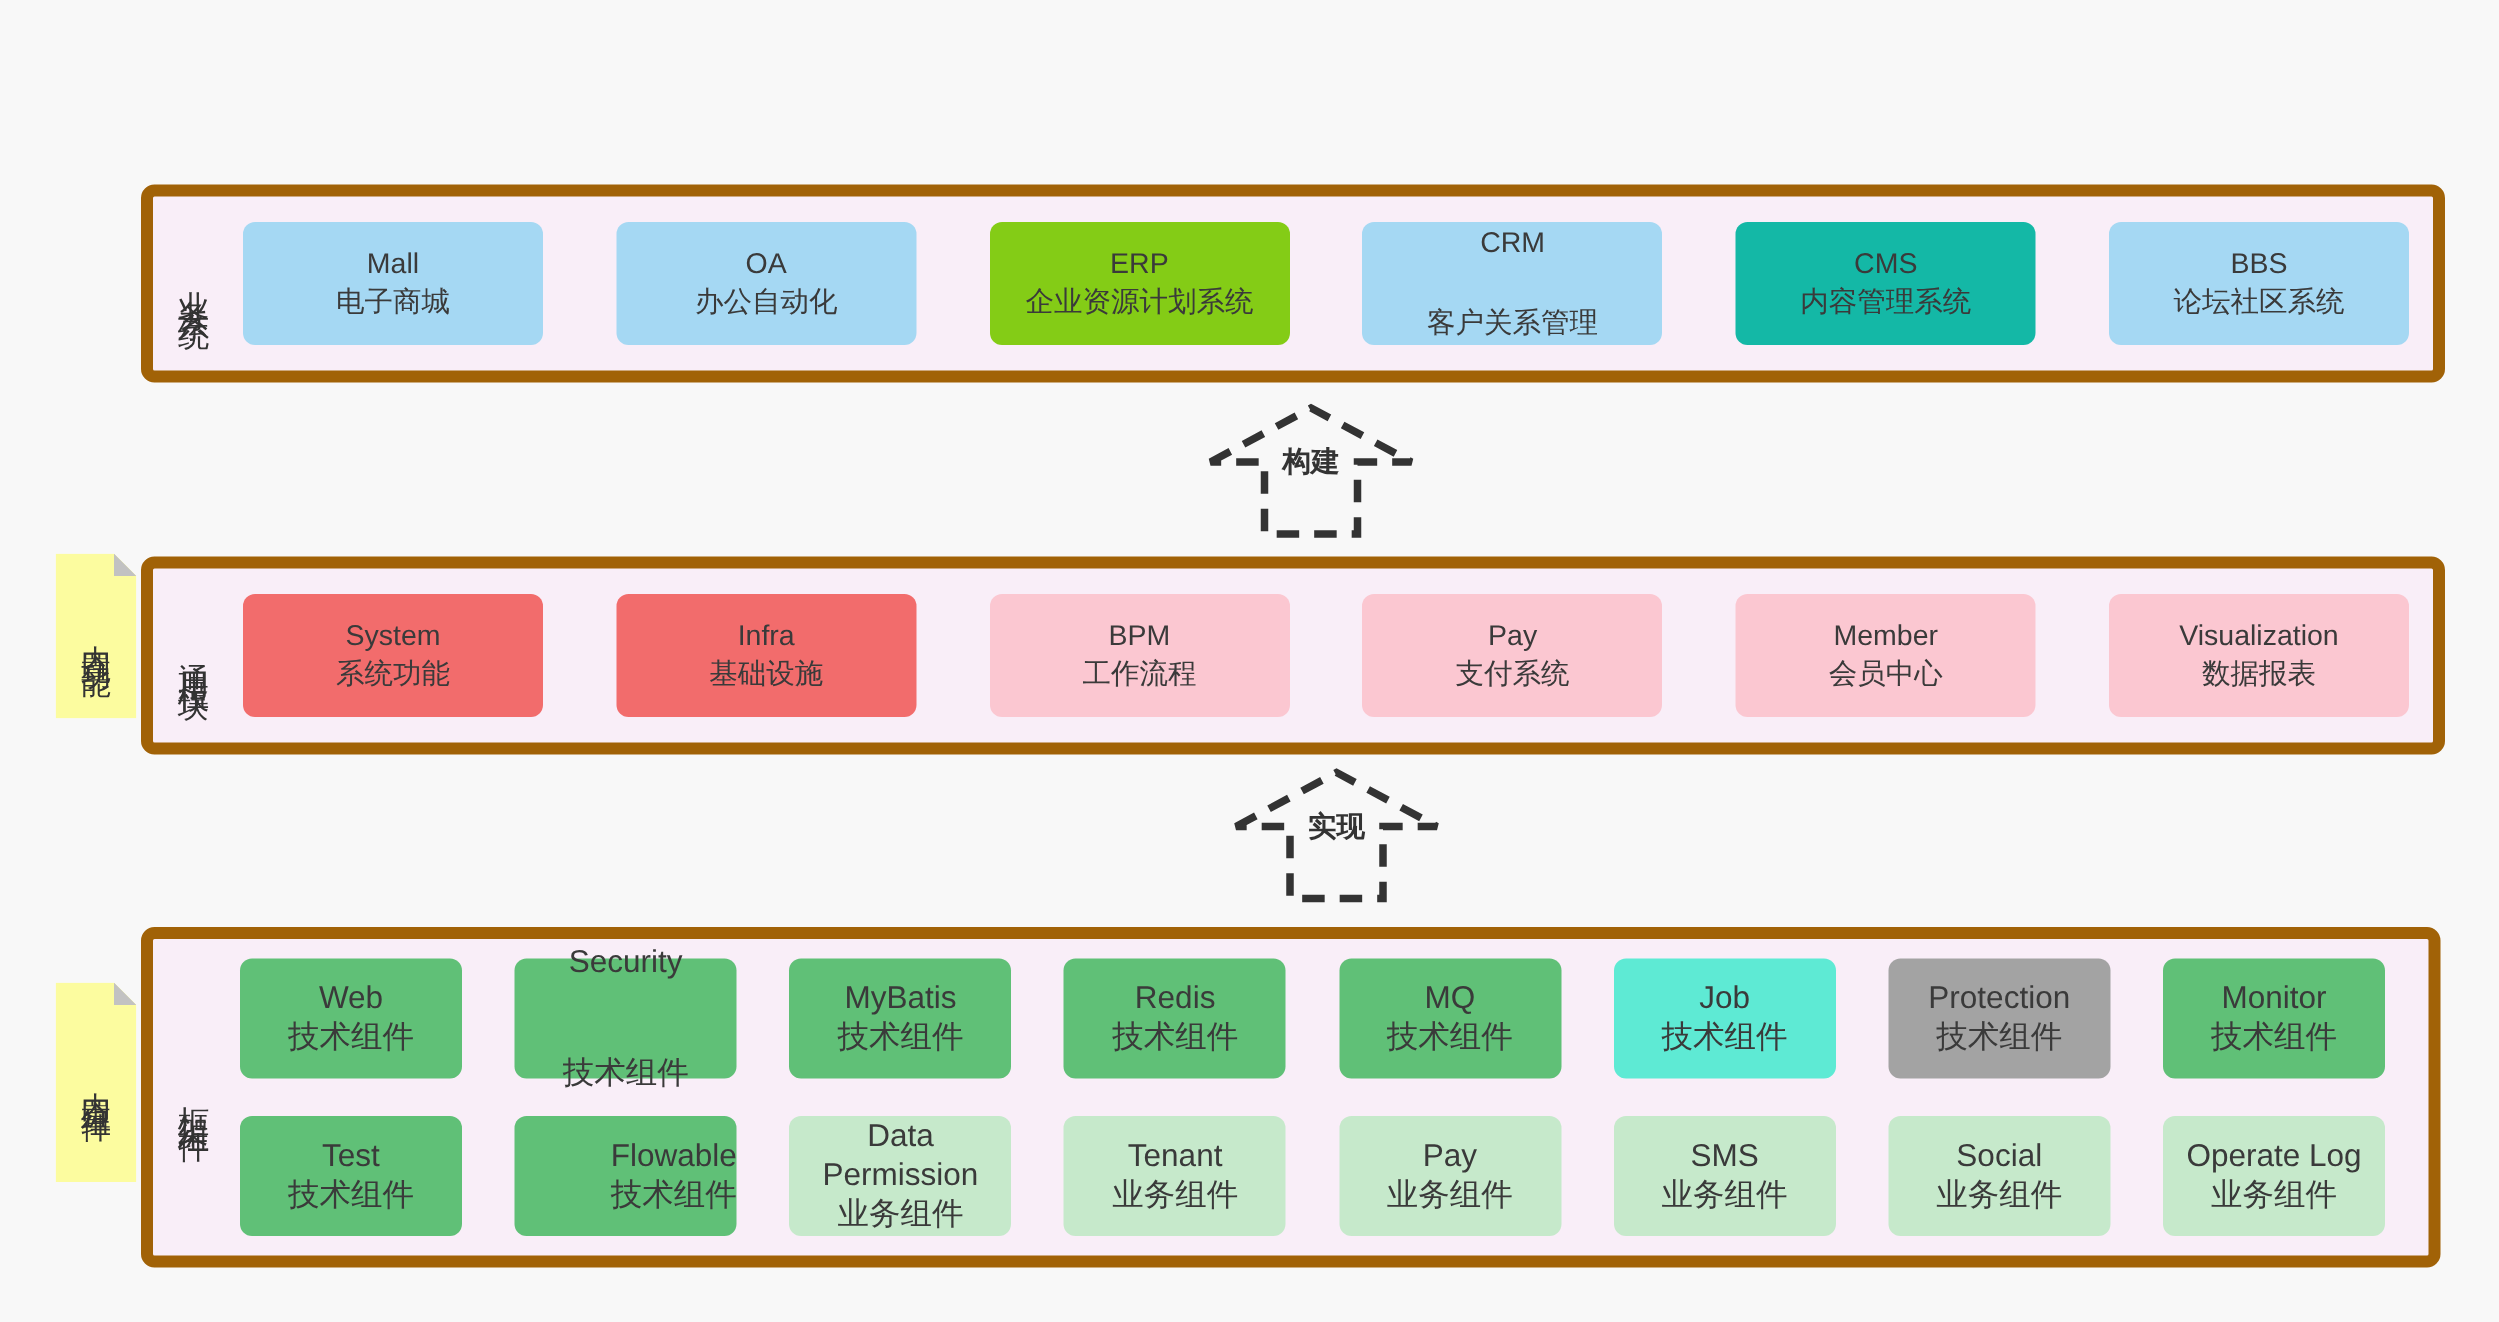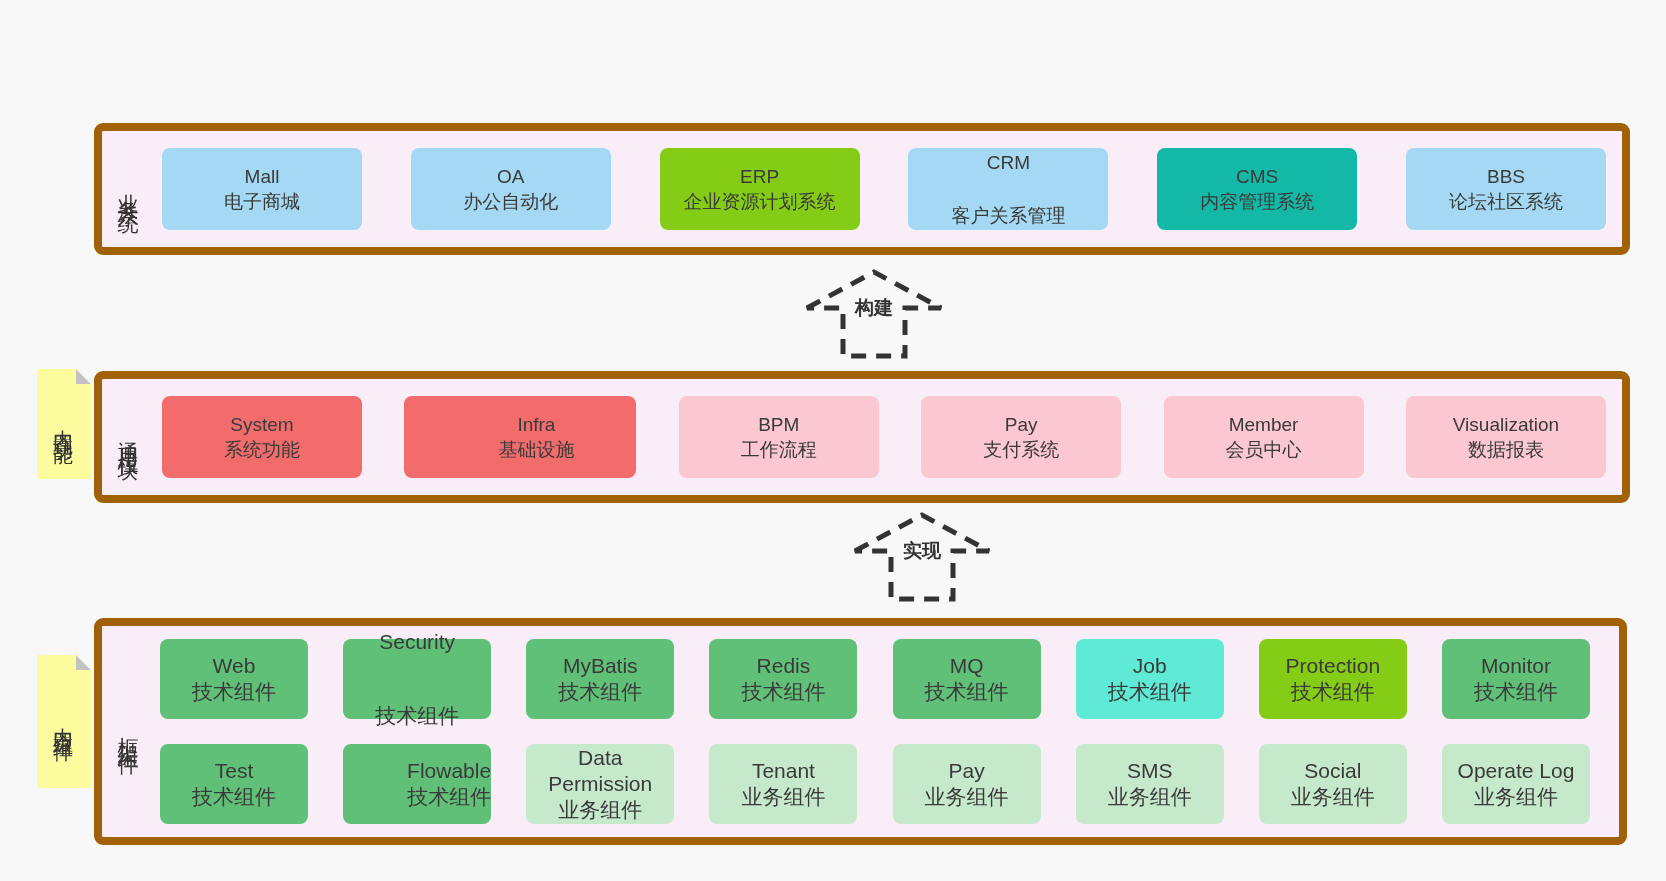--- a/index.html
+++ b/index.html
@@ -106,21 +106,21 @@
     <div class="note-text">内置功能</div>
   </div>
 
   <div class="container" style="left: 94px; top: 371px; width: 1536px; height: 132px; background: rgb(249, 238, 248);">
     <div class="vlabel">通用模块</div>
     <div class="boxrow">
       <div class="box big" style="background: rgb(242, 108, 108);">
         <div>System</div>
         <div>系统功能</div>
       </div>
-      <div class="box big" style="background: rgb(242, 108, 108); padding-left: 32px;">
+      <div class="box big" style="background: rgb(242, 108, 108);">
         <div>Infra</div>
         <div>基础设施</div>
       </div>
       <div class="box big" style="background: rgb(251, 199, 209);">
         <div>BPM</div>
         <div>工作流程</div>
       </div>
       <div class="box big" style="background: rgb(251, 199, 209);">
         <div>Pay</div>
         <div>支付系统</div>
@@ -129,21 +129,21 @@
         <div>Member</div>
         <div>会员中心</div>
       </div>
       <div class="box big" style="background: rgb(251, 199, 209);">
         <div>Visualization</div>
         <div>数据报表</div>
       </div>
     </div>
   </div>
 
-  <div class="arrow" style="left:847px;top:511px">
+  <div class="arrow" style="left:816px;top:511px">
     <svg width="150" height="92" viewBox="0 0 150 92">
       <path d="M8,40 L75,4 L142,40 L106,40 L106,88 L44,88 L44,40 Z" fill="none" stroke="#333333" stroke-width="5" stroke-dasharray="15 10"></path>
     </svg>
     <div class="arrow-label">实现</div>
   </div>
 
   <div class="note" style="left: 37px; top: 655px; height: 133px; background: rgb(252, 252, 159);">
     <div class="note-fold" style="background: rgb(194, 194, 194);"></div>
     <div class="note-text">内置组件</div>
   </div>
@@ -169,21 +169,21 @@
           <div>技术组件</div>
         </div>
         <div class="box small" style="background: rgb(96, 192, 119);">
           <div>MQ</div>
           <div>技术组件</div>
         </div>
         <div class="box small" style="background: #5eead4;">
           <div>Job</div>
           <div>技术组件</div>
         </div>
-        <div class="box small" style="background: #84cc16;">
+        <div class="box small" style="background: #a3a3a3;">
           <div>Protection</div>
           <div>技术组件</div>
         </div>
         <div class="box small" style="background: rgb(96, 192, 119);">
           <div>Monitor</div>
           <div>技术组件</div>
         </div>
       </div>
       <div class="boxrow">
         <div class="box small" style="background: rgb(96, 192, 119);">

